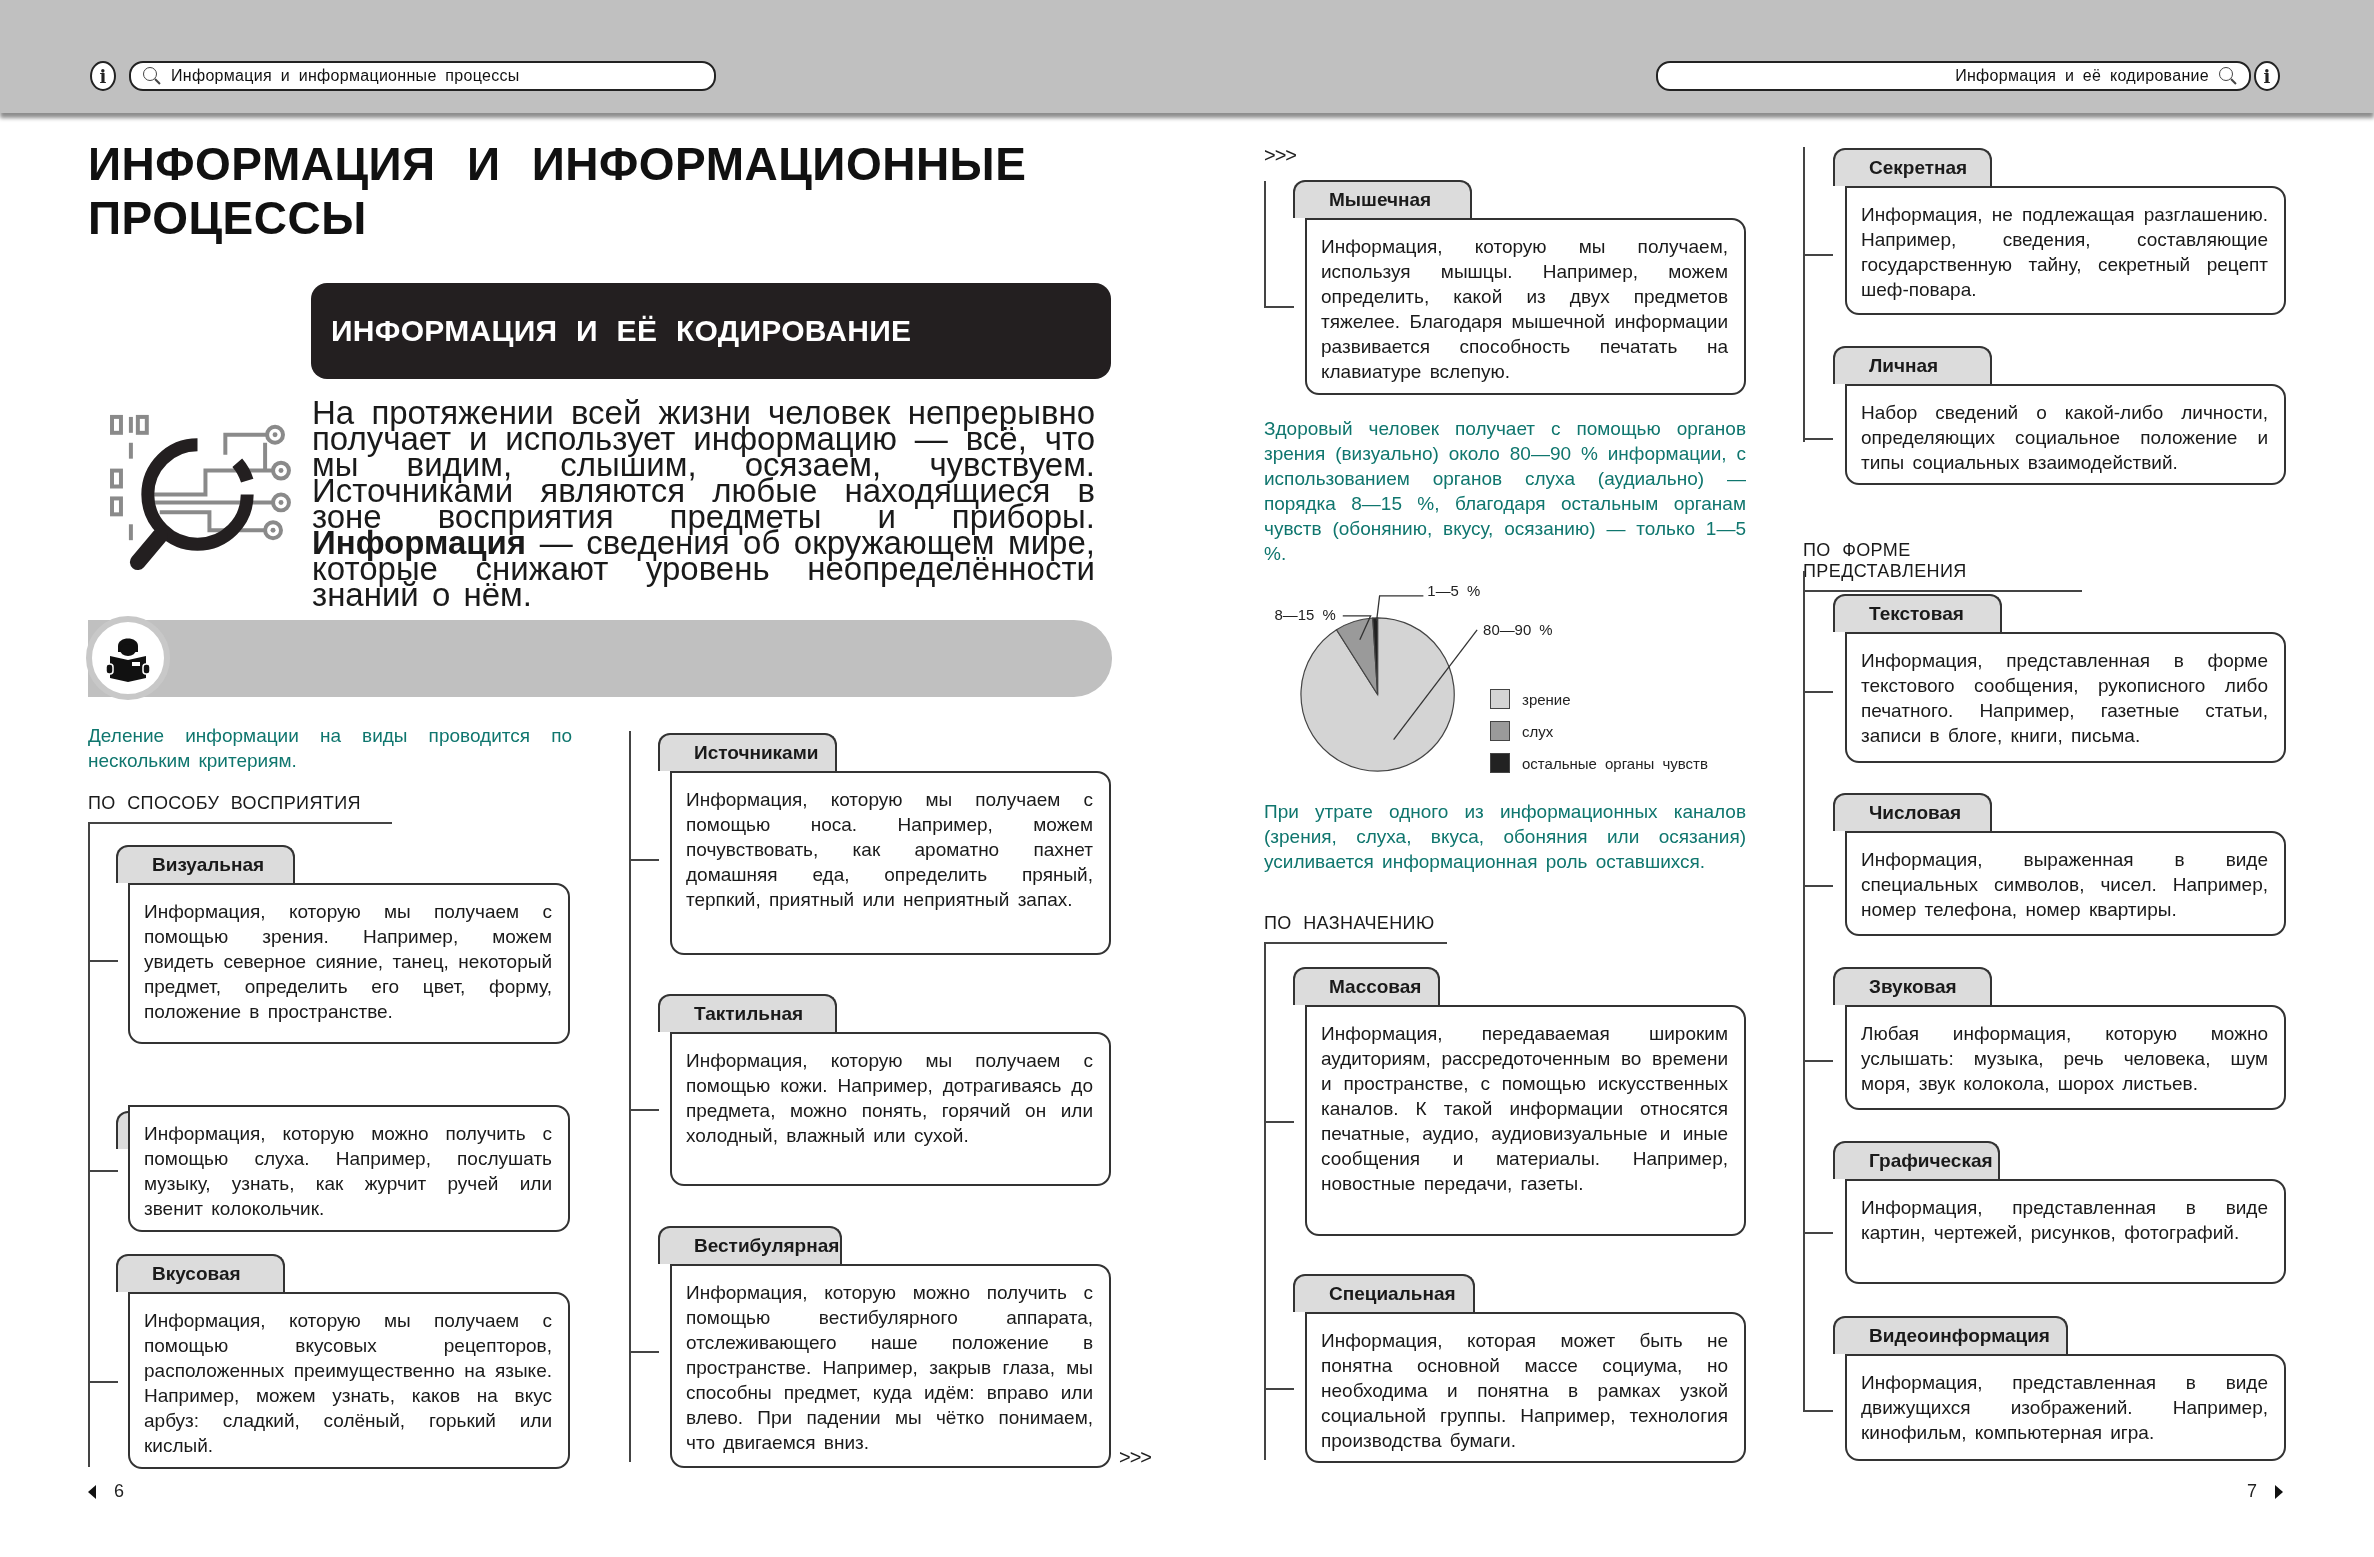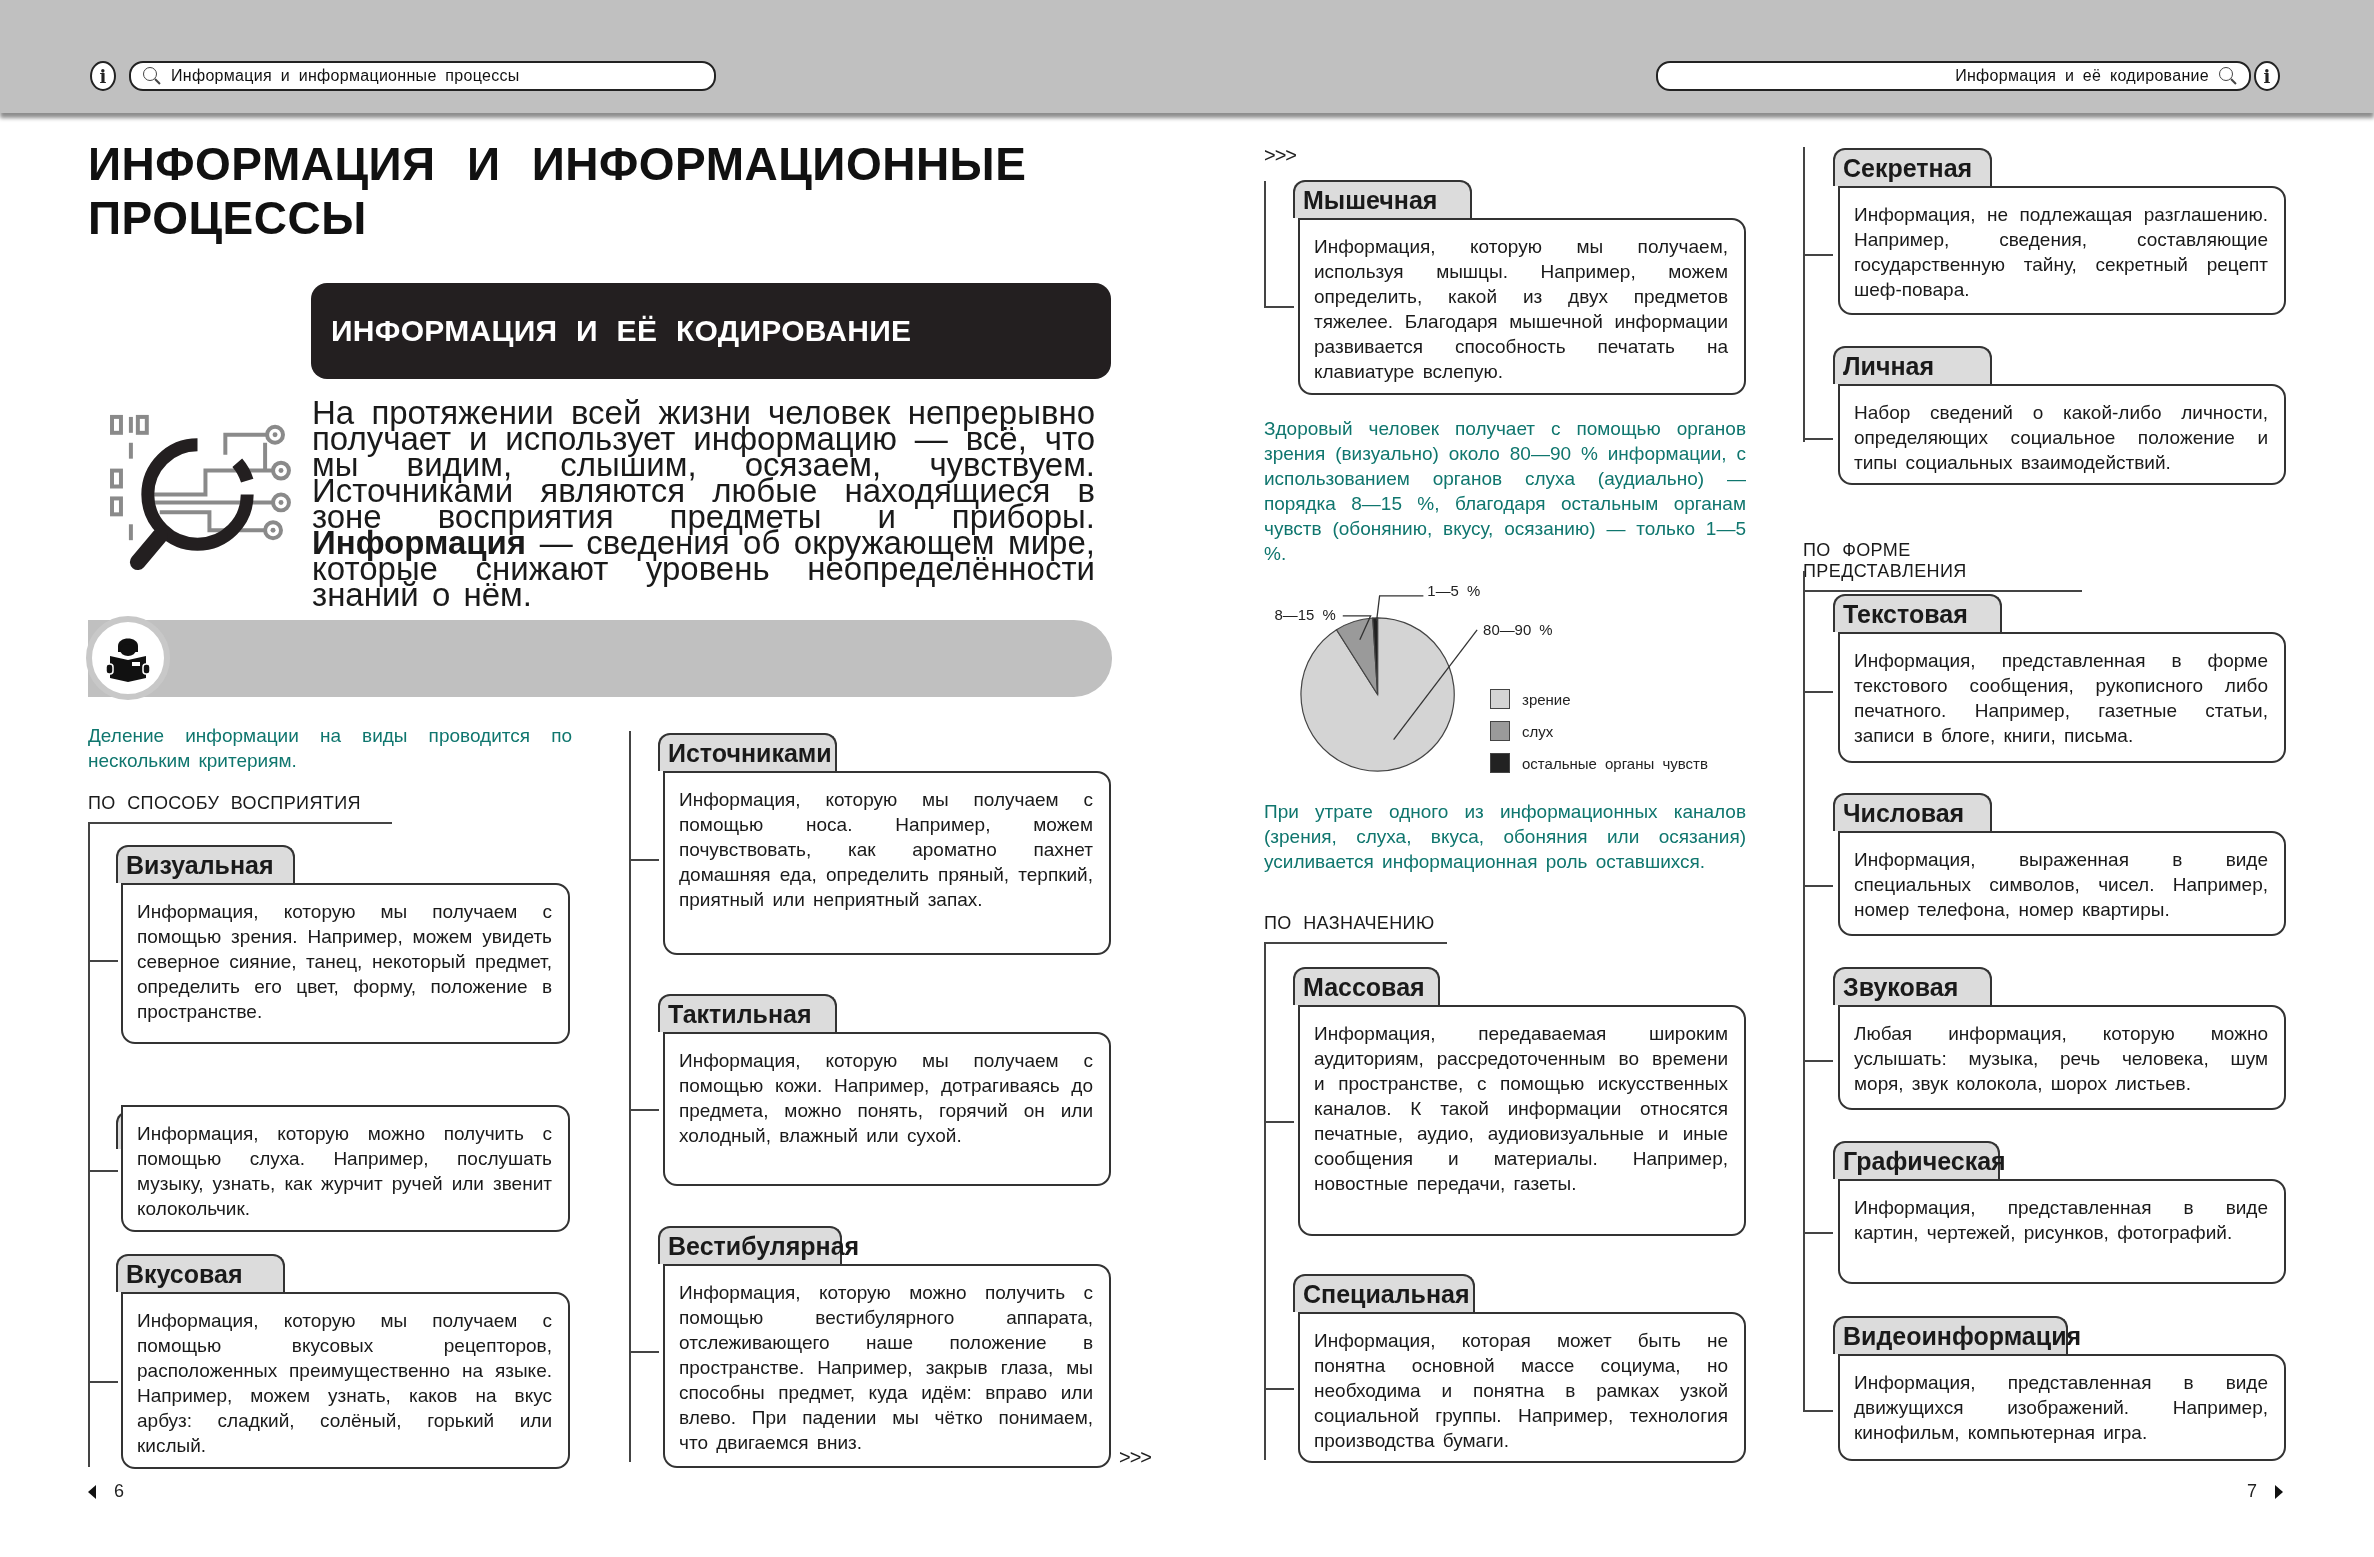--- a/index.html
+++ b/index.html
@@ -33,22 +33,22 @@
   .grey-banner .label { position: absolute; left: 109px; top: 0; height: 77px; display: flex; align-items: center; font-size: 25px; font-weight: bold; word-spacing: 10px; }
 
   
   .para { position: absolute; font-size: 19px; line-height: 25px; text-align: justify; word-spacing: 3px; color: #0f766e; }
   .section-label { position: absolute; font-size: 18px; letter-spacing: 0.4px; word-spacing: 6px; color: #1a1a1a; padding-bottom: 8px; border-bottom: 2px solid #444; }
 
   .vline { position: absolute; width: 2px; background: #444; }
   .hline { position: absolute; height: 2px; background: #444; }
 
   .card { position: absolute; }
-  .card .tab { position: absolute; left: 0; top: 0; height: 38px; background: #dcdcdc; border: 2px solid #333; border-bottom: none; border-radius: 12px 12px 0 0; font-weight: bold; font-size: 25px; display: flex; align-items: center; padding-left: 8px; }
-  .card .body { position: absolute; left: 5px; top: 38px; right: 0; border: 2px solid #333; border-radius: 0 14px 14px 14px; background: #fff; padding: 14px 16px 14px 14px; font-size: 19px; line-height: 25px; text-align: justify; word-spacing: 3px; color: #1a1a1a; }
+  .card .tab { position: absolute; left: 0; top: 0; height: 38px; background: #dcdcdc; border: 2px solid #333; border-bottom: none; border-radius: 12px 12px 0 0; font-weight: bold; font-size: 19px; display: flex; align-items: center; padding-left: 34px; }
+  .card .body { position: absolute; left: 12px; top: 38px; right: 0; border: 2px solid #333; border-radius: 0 14px 14px 14px; background: #fff; padding: 14px 16px 14px 14px; font-size: 19px; line-height: 25px; text-align: justify; word-spacing: 3px; color: #1a1a1a; }
 
   .cont { position: absolute; font-size: 20px; letter-spacing: -1px; color: #222; }
 
   .pager { position: absolute; font-size: 18px; color: #222; display: flex; align-items: center; gap: 18px; }
   .tri-left { width: 0; height: 0; border-top: 7px solid transparent; border-bottom: 7px solid transparent; border-right: 8px solid #111; }
   .tri-right { width: 0; height: 0; border-top: 7px solid transparent; border-bottom: 7px solid transparent; border-left: 8px solid #111; }
 
   
   .pie-wrap { position: absolute; left: 1256px; top: 582px; width: 498px; height: 214px; }
   .legend { position: absolute; left: 1490px; top: 683px; }

